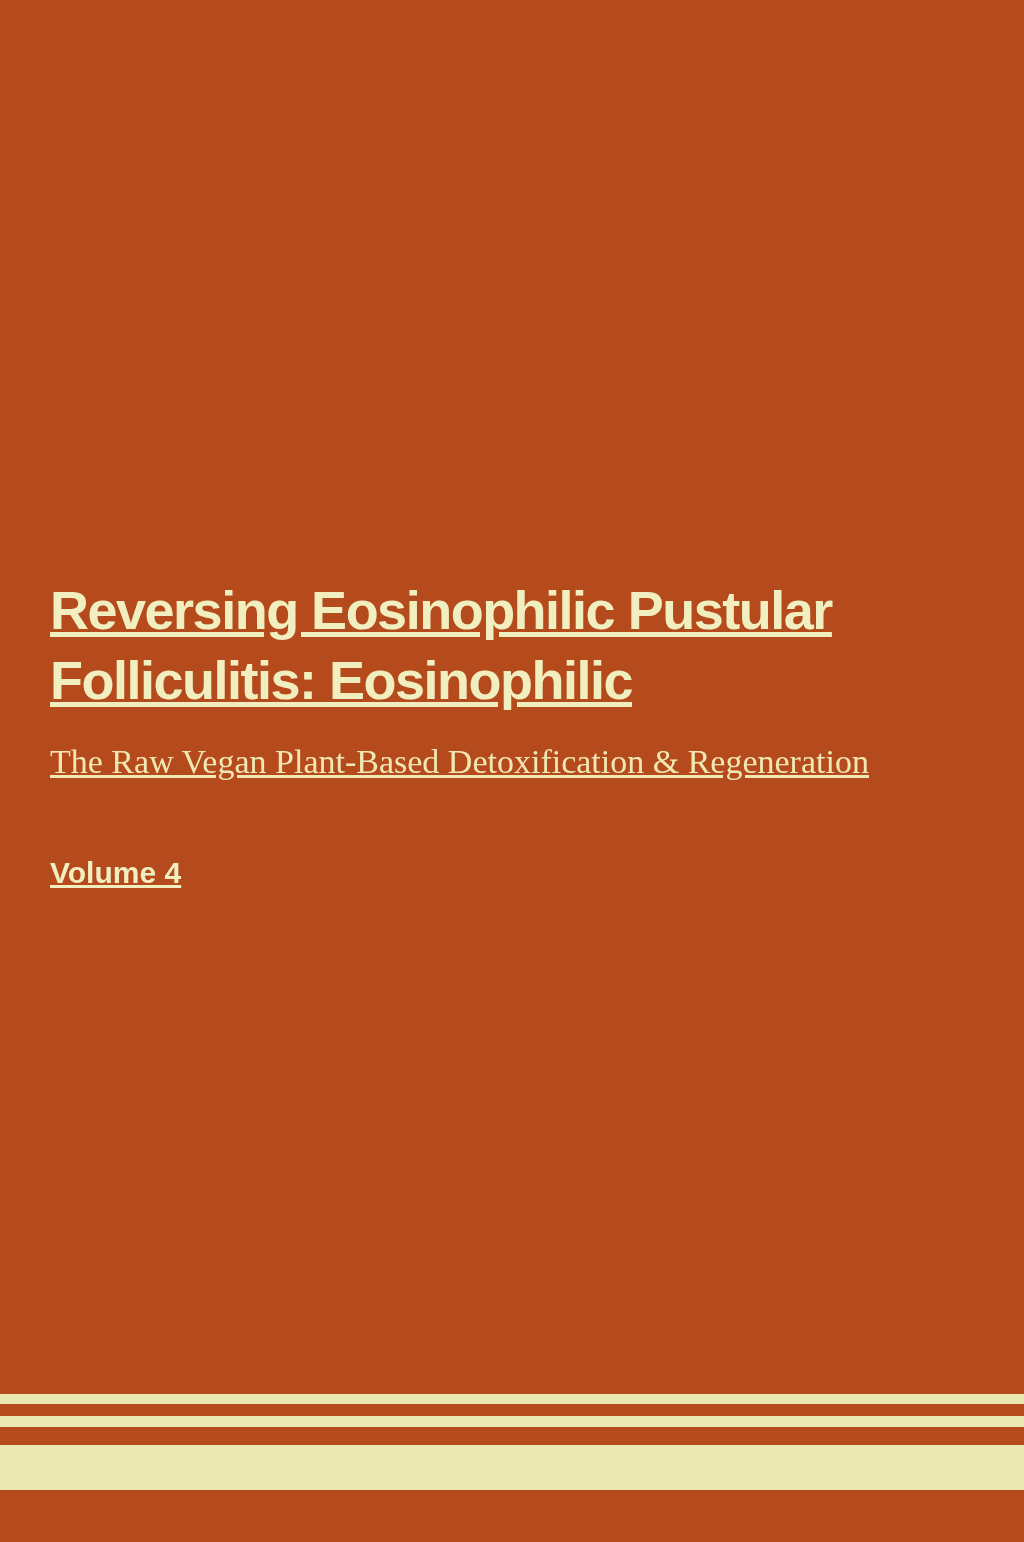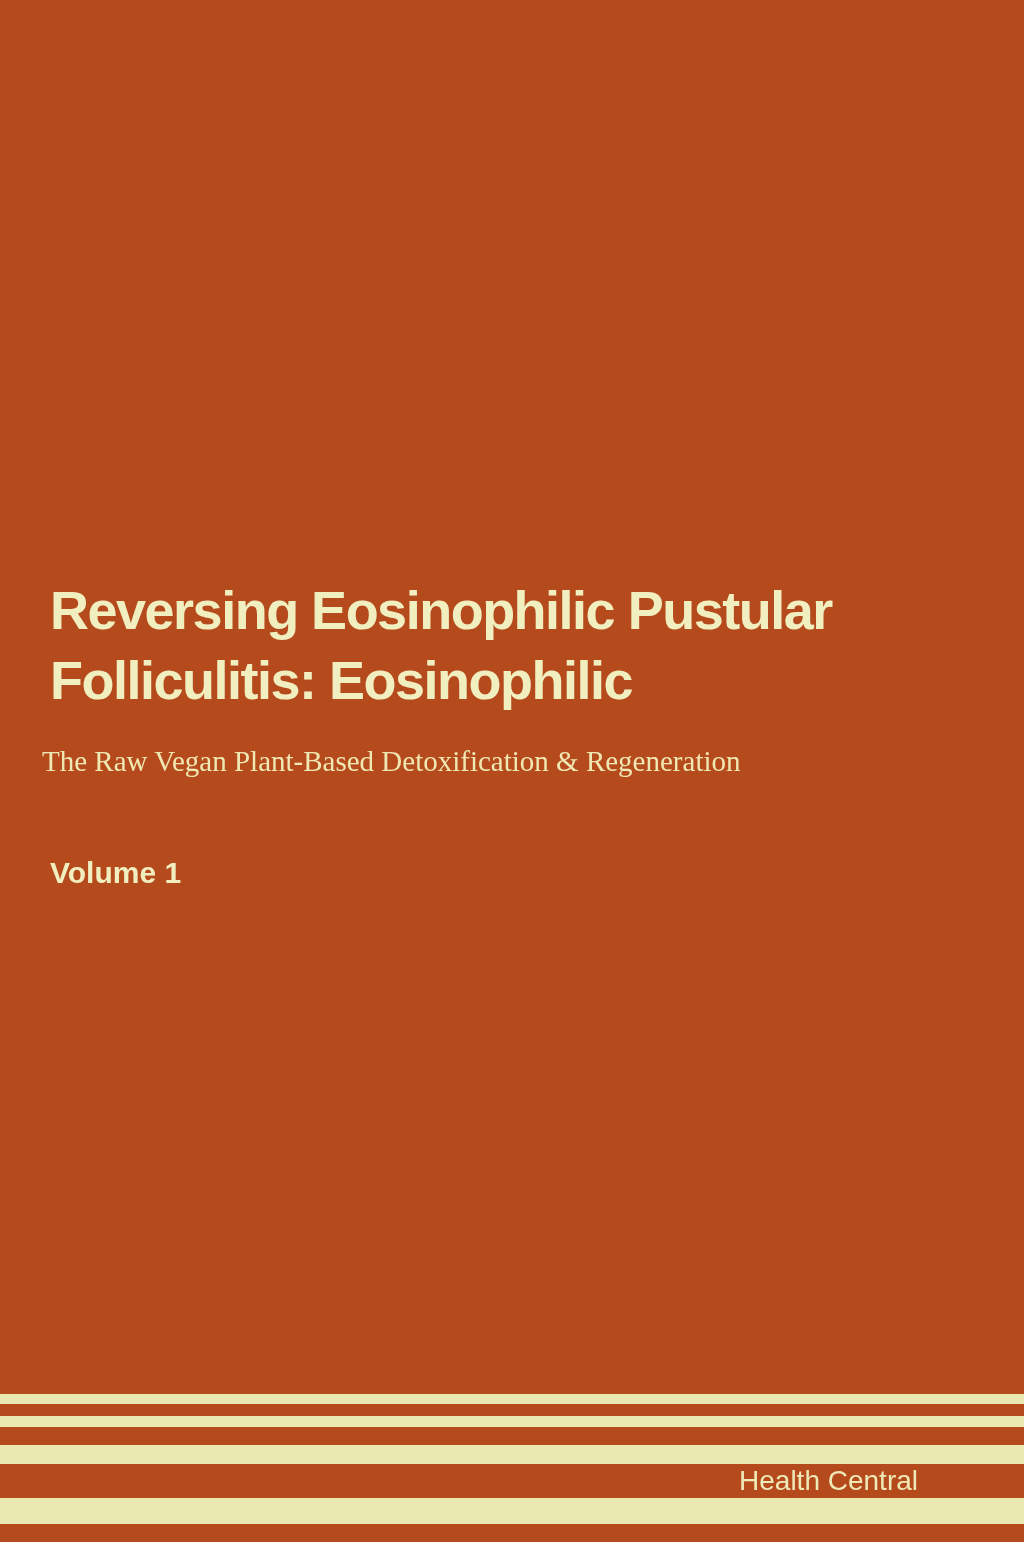--- a/index.html
+++ b/index.html
@@ -2,21 +2,21 @@
 <html style="--bg: #b54a1d; --cream: #e9e9b1; --title-color: #f1eec0; --subtitle-color: #f0e8b2; --publisher-color: #efe9b8;"><head>
 <meta charset="utf-8">
 <style>
   :root {
     --bg: #b54a1d;
     --cream: #e9e9b1;
     --title-color: #f1eec0;
     --subtitle-color: #f0e8b2;
     --publisher-color: #efe9b8;
   }
-  * { margin: 0; padding: 0; box-sizing: border-box; }
+  * { margin: 0; padding: 0; box-sizing: border-box; text-decoration: underline; }
   html, body { width: 1024px; height: 1542px; }
   body {
     background: var(--bg);
     font-family: "Liberation Sans", sans-serif;
     overflow: hidden;
   }
   .cover {
     position: relative;
     width: 1024px;
     height: 1542px;
@@ -30,27 +30,27 @@
     color: var(--title-color);
     font-family: "Liberation Sans", sans-serif;
     font-weight: bold;
     font-size: 54px;
     line-height: 70px;
     letter-spacing: -1.5px;
   }
   .title .line { display: block; }
   .subtitle {
     position: absolute;
-    left: 42px;
+    left: 50px;
     top: 744px;
     width: 900px;
     color: var(--subtitle-color);
     font-family: "Liberation Serif", serif;
     font-weight: normal;
-    font-size: 29px;
+    font-size: 34px;
     line-height: 35px;
   }
   .subtitle .line { display: block; }
   .volume {
     position: absolute;
     left: 50px;
     top: 855px;
     color: var(--title-color);
     font-family: "Liberation Sans", sans-serif;
     font-weight: bold;
@@ -97,28 +97,25 @@
 
   <h1 class="title">
     <span class="line">Reversing Eosinophilic Pustular</span>
     <span class="line">Folliculitis: Eosinophilic</span>
   </h1>
 
   <p class="subtitle">
     <span class="line">The Raw Vegan Plant-Based Detoxification &amp; Regeneration</span>
   </p>
 
-  <p class="volume">Volume 1</p>
+  <p class="volume">Volume 4</p>
 
   <div class="footer">
     <div class="stripe-cream s1"></div>
     <div class="stripe-gap g1"></div>
     <div class="stripe-cream s2"></div>
     <div class="stripe-gap g2"></div>
     <div class="stripe-cream s3"></div>
-    <div class="publisher-band">
-      <span class="publisher">Health Central</span>
-    </div>
     <div class="stripe-cream s4"></div>
     <div class="stripe-gap g3"></div>
   </div>
 
 </div>
 
 </body></html>

